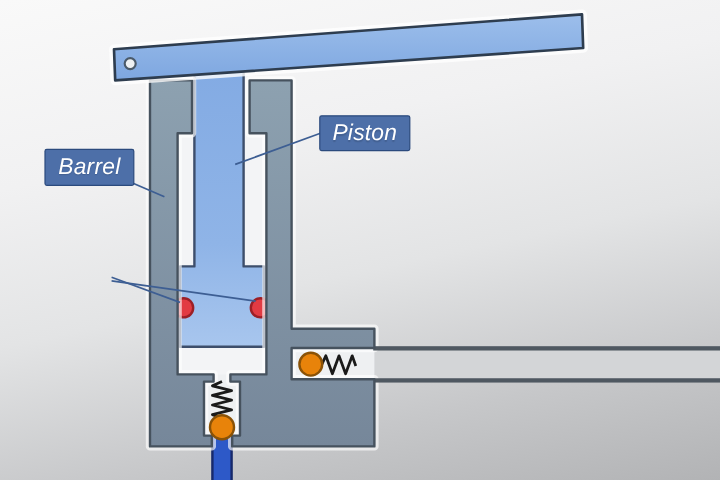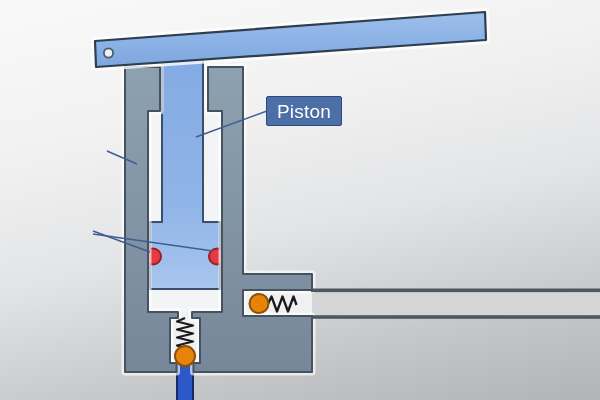--- a/index.html
+++ b/index.html
@@ -16,20 +16,21 @@
     display:flex;align-items:center;justify-content:center;
     background:var(--label-background,#4d6fa8);
     border:1.5px solid var(--label-border,#2b4a7d);
     border-radius:2px;
     color:var(--label-text,#ffffff);
     font-size:19px;
     line-height:1;
     box-sizing:border-box;
     letter-spacing:0.2px;
     text-shadow:0 1px 1px rgba(0,0,0,0.15);
+    font-style:italic;
   }
   .label-barrel{left:37px;top:124px;width:75px;height:31px;}
   .label-piston{left:266px;top:96px;width:76px;height:30px;}
   .label-seal{left:41px;top:218px;width:52px;height:30px;}
 </style>
 </head>
 <body>
 
 <div class="stage">
 
@@ -90,15 +91,16 @@
     <circle cx="108.5" cy="53" r="4.6" fill="#edf0f2" stroke="#4a5a6a" stroke-width="1.8"></circle>
 
     <g stroke="#3d5e93" stroke-width="1.4">
       <line x1="107" y1="151" x2="137" y2="164"></line>
       <line x1="267" y1="111" x2="196" y2="137"></line>
       <line x1="93" y1="231" x2="150" y2="252"></line>
       <line x1="93" y1="234" x2="213" y2="251"></line>
     </g>
   </svg>
 
+  <div class="part-label label-barrel">Barrel</div>
   <div class="part-label label-piston">Piston</div>
 
 </div>
 
 </body></html>

